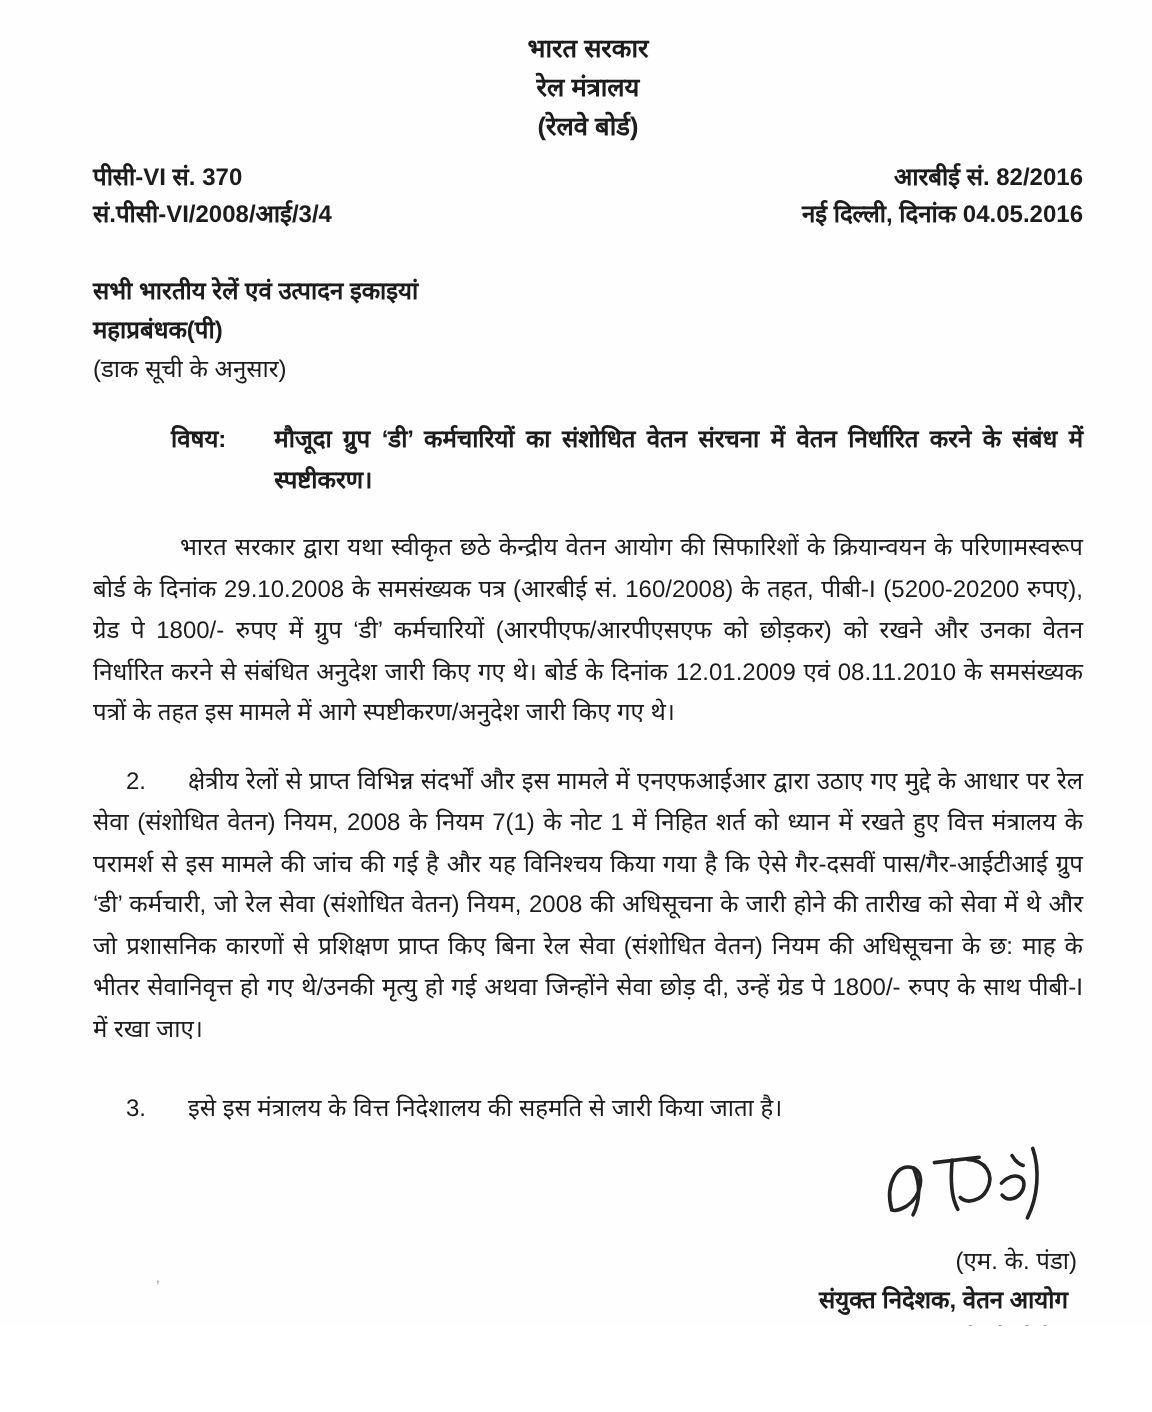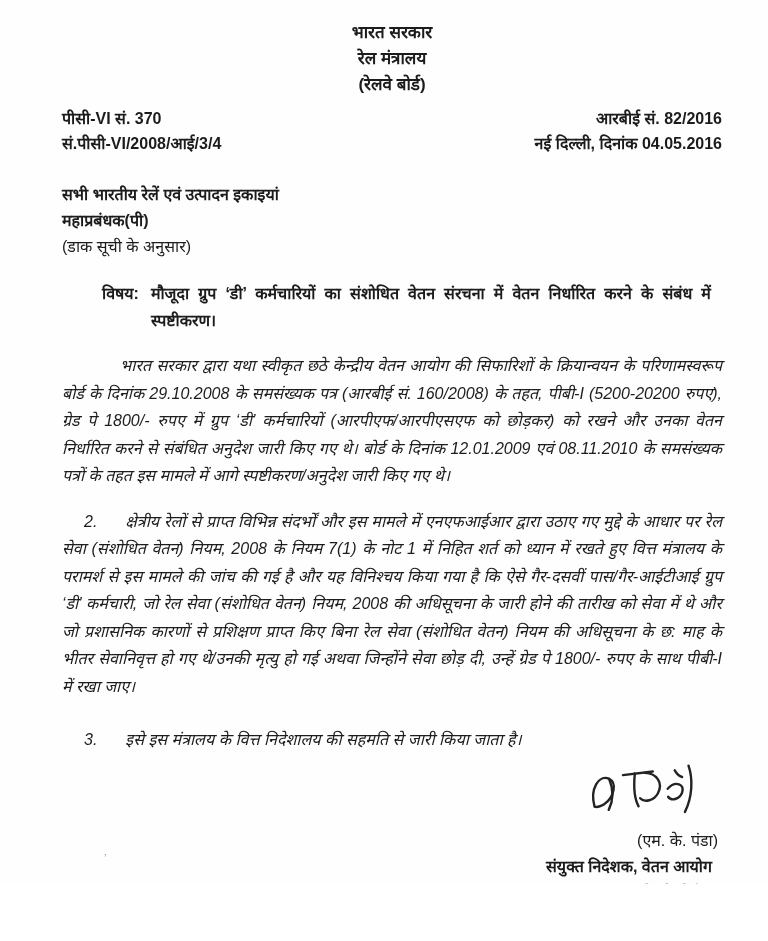--- a/index.html
+++ b/index.html
@@ -36,40 +36,40 @@
   .refs-left { text-align: left; }
   .refs-right { text-align: right; }
   .addressee {
     margin-top: 26px;
     line-height: 26px;
   }
   .addressee .bold { font-weight: bold; }
   .subject {
     display: flex;
     margin-top: 20px;
-    margin-left: 40px;
+    margin-left: 52px;
     font-weight: bold;
     line-height: 27px;
+    gap: 20px;
   }
   .subject-label {
     flex: 0 0 auto;
     margin-right: 12px;
     white-space: nowrap;
   }
   .subject-text {
     flex: 1 1 auto;
     max-width: 560px;
     text-align: justify;
   }
   .para {
     margin: 0;
     margin-top: 18px;
     line-height: 27.5px;
     text-align: justify;
-    font-style: italic;
   }
   .para.first-indent { text-indent: 58px; }
   .para.numbered { text-indent: 22px; }
   .para-num {
     display: inline-block;
     text-indent: 0;
     margin-right: 28px;
   }
   .para.last { margin-top: 26px; }
   .signature-block {

